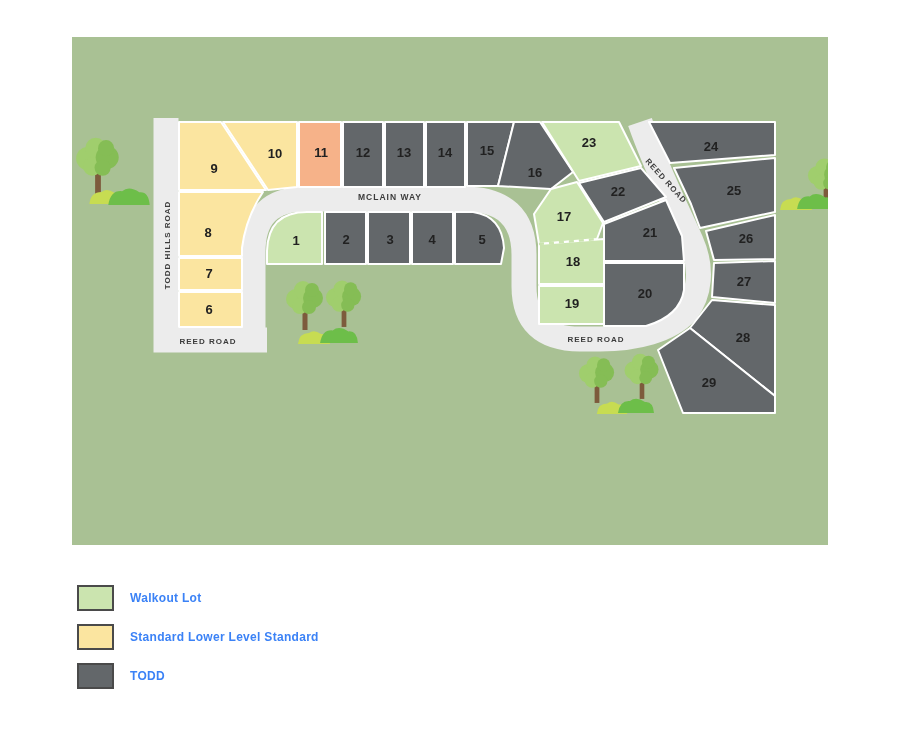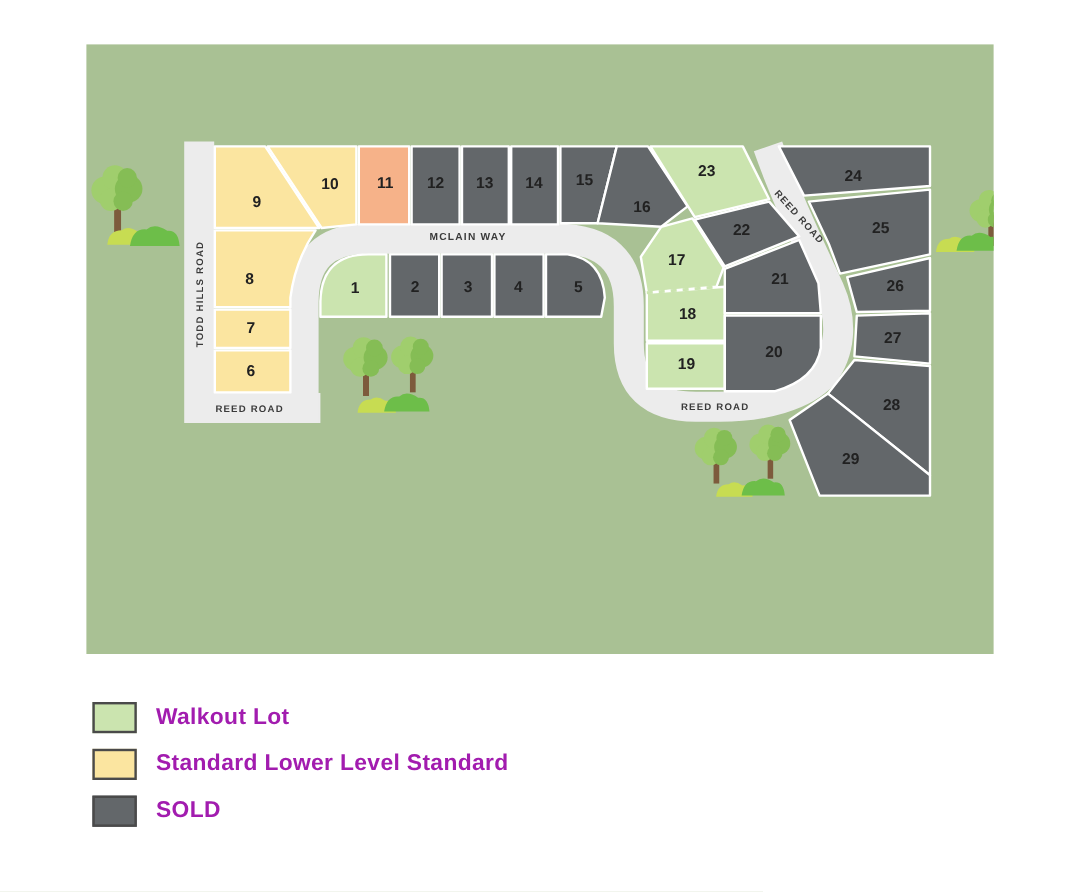--- a/index.html
+++ b/index.html
@@ -6,21 +6,21 @@
   body{width:900px;height:743px;font-family:"Liberation Sans",sans-serif;}
   svg{display:block;}
   svg text{font-family:"Liberation Sans",sans-serif;}
   .lot-num{font-size:13px;font-weight:700;fill:#212121;text-anchor:middle;}
   .road-label{font-size:8px;font-weight:700;fill:#3b3b3b;letter-spacing:1px;text-anchor:middle;}
   .road-label.big{font-size:8.5px;}
   .lots-layer path, .lots-layer polygon{stroke:#ffffff;stroke-width:2;stroke-linejoin:round;}
   .legend{margin:25px 0 0 77px;display:flex;flex-direction:column;gap:13px;}
   .legend-row{display:flex;align-items:center;gap:16px;}
   .swatch{width:33px;height:22px;border:2px solid #4a4a4a;display:inline-block;flex:0 0 auto;}
-  .legend-label{font-size:19px;color:#a21caf;font-weight:600;letter-spacing:0.3px;}
+  .legend-label{font-size:12px;color:#3b82f6;font-weight:600;letter-spacing:0.3px;}
 </style>
 </head>
 <body>
 
 <svg width="900" height="560" viewBox="0 0 900 560">
   <defs>
     <clipPath id="mapclip">
         <rect x="72" y="37" width="756" height="508"></rect>
       </clipPath>
     <g id="tree">
@@ -153,15 +153,15 @@
   <div class="legend-row">
     <span class="swatch" style="background: rgb(203, 228, 175); border-color: rgb(74, 74, 74);"></span>
     <span class="legend-label">Walkout Lot</span>
   </div>
   <div class="legend-row">
     <span class="swatch" style="background: rgb(251, 229, 160); border-color: rgb(74, 74, 74);"></span>
     <span class="legend-label">Standard Lower Level Standard</span>
   </div>
   <div class="legend-row">
     <span class="swatch" style="background: rgb(99, 103, 106); border-color: rgb(74, 74, 74);"></span>
-    <span class="legend-label">SOLD</span>
+    <span class="legend-label">TODD</span>
   </div>
 </div>
 
 </body></html>

